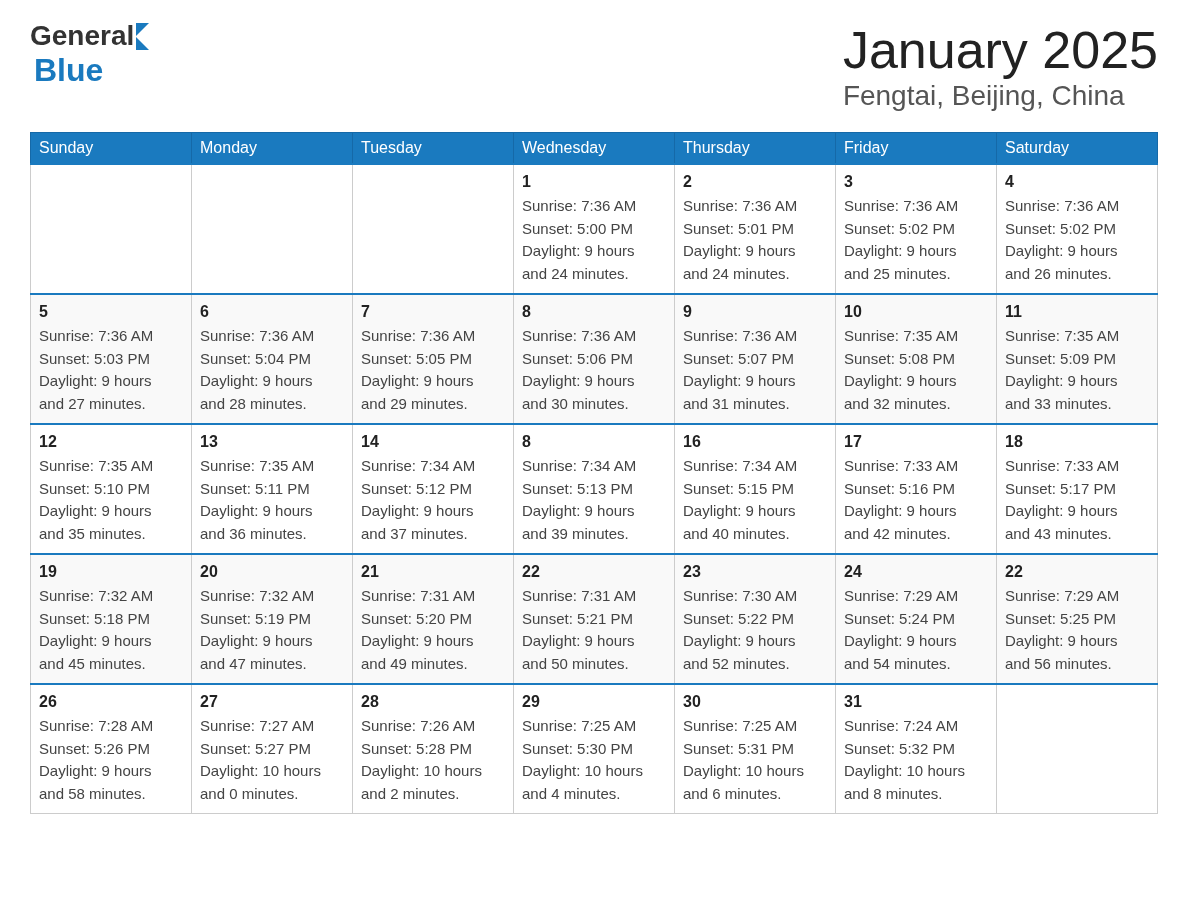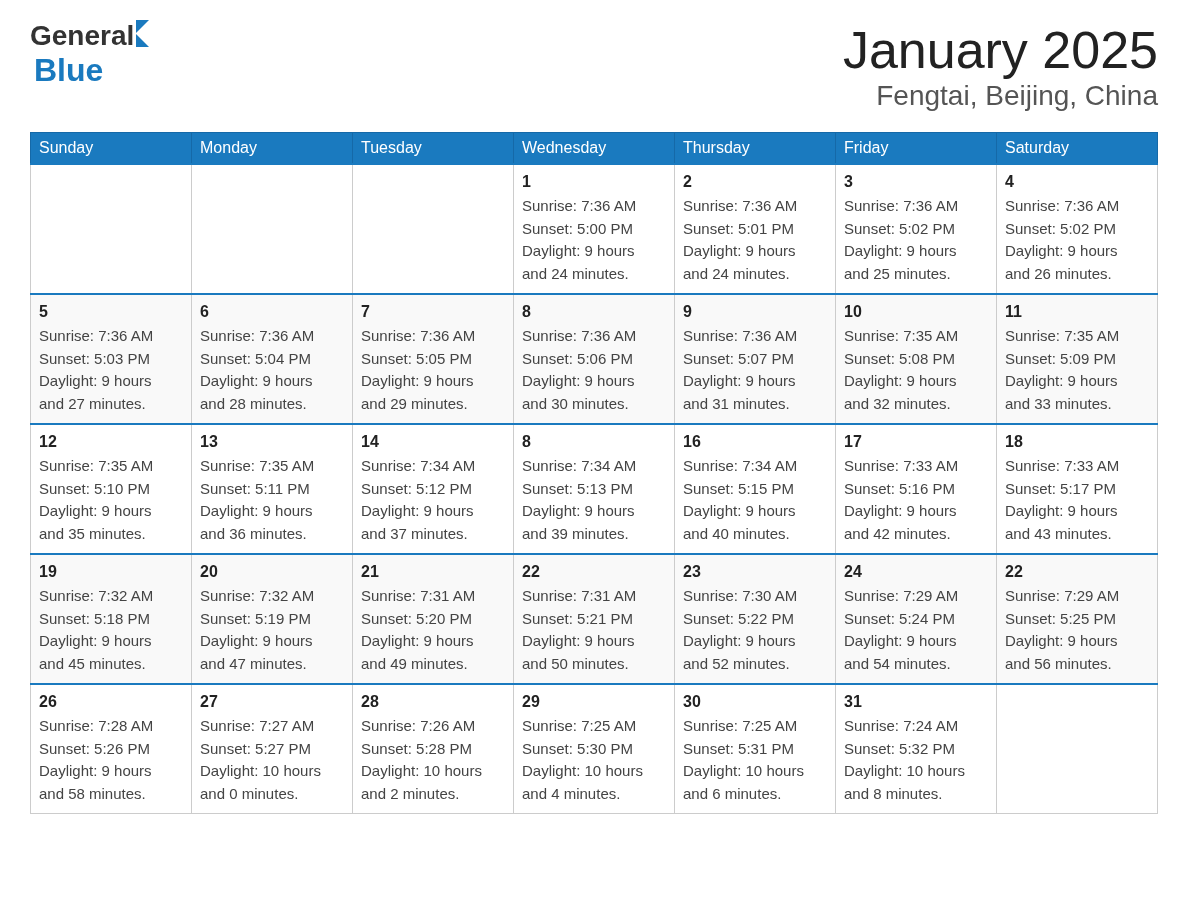--- a/index.html
+++ b/index.html
@@ -25,21 +25,20 @@
       font-size: 28px;
       font-weight: bold;
       color: #333;
     }
     .logo-text-blue {
       font-size: 32px;
       font-weight: bold;
       color: #1a7abf;
     }
     .title-section {
-      text-align: right;
     }
     .title-section h1 {
       font-size: 52px;
       font-weight: normal;
       color: #222;
     }
     .title-section h2 {
       font-size: 28px;
       font-weight: normal;
       color: #555;
@@ -93,21 +92,21 @@
     .week-row td {
       border-top: 2px solid #1a7abf !important;
     }
   </style>
 </head>
 <body>
 
 <div class="header">
   <div class="logo">
     <div style="display:flex; flex-direction:column; align-items:flex-start;">
-      <div style="display:flex; align-items:flex-start;">
+      <div style="display:flex; align-items:center;">
         <span class="logo-text-general">General</span>
         <div style="display:flex; flex-direction:column; align-items:center; margin-left:2px;">
           <div style="width:0; height:0; border-left:13px solid #1a7abf; border-top:0; border-bottom:13px solid transparent; margin-bottom:1px;"></div>
           <div style="width:0; height:0; border-left:13px solid #1a7abf; border-top:13px solid transparent; border-bottom:0;"></div>
         </div>
       </div>
       <span class="logo-text-blue" style="margin-left:4px;">Blue</span>
     </div>
   </div>
   <div class="title-section">

